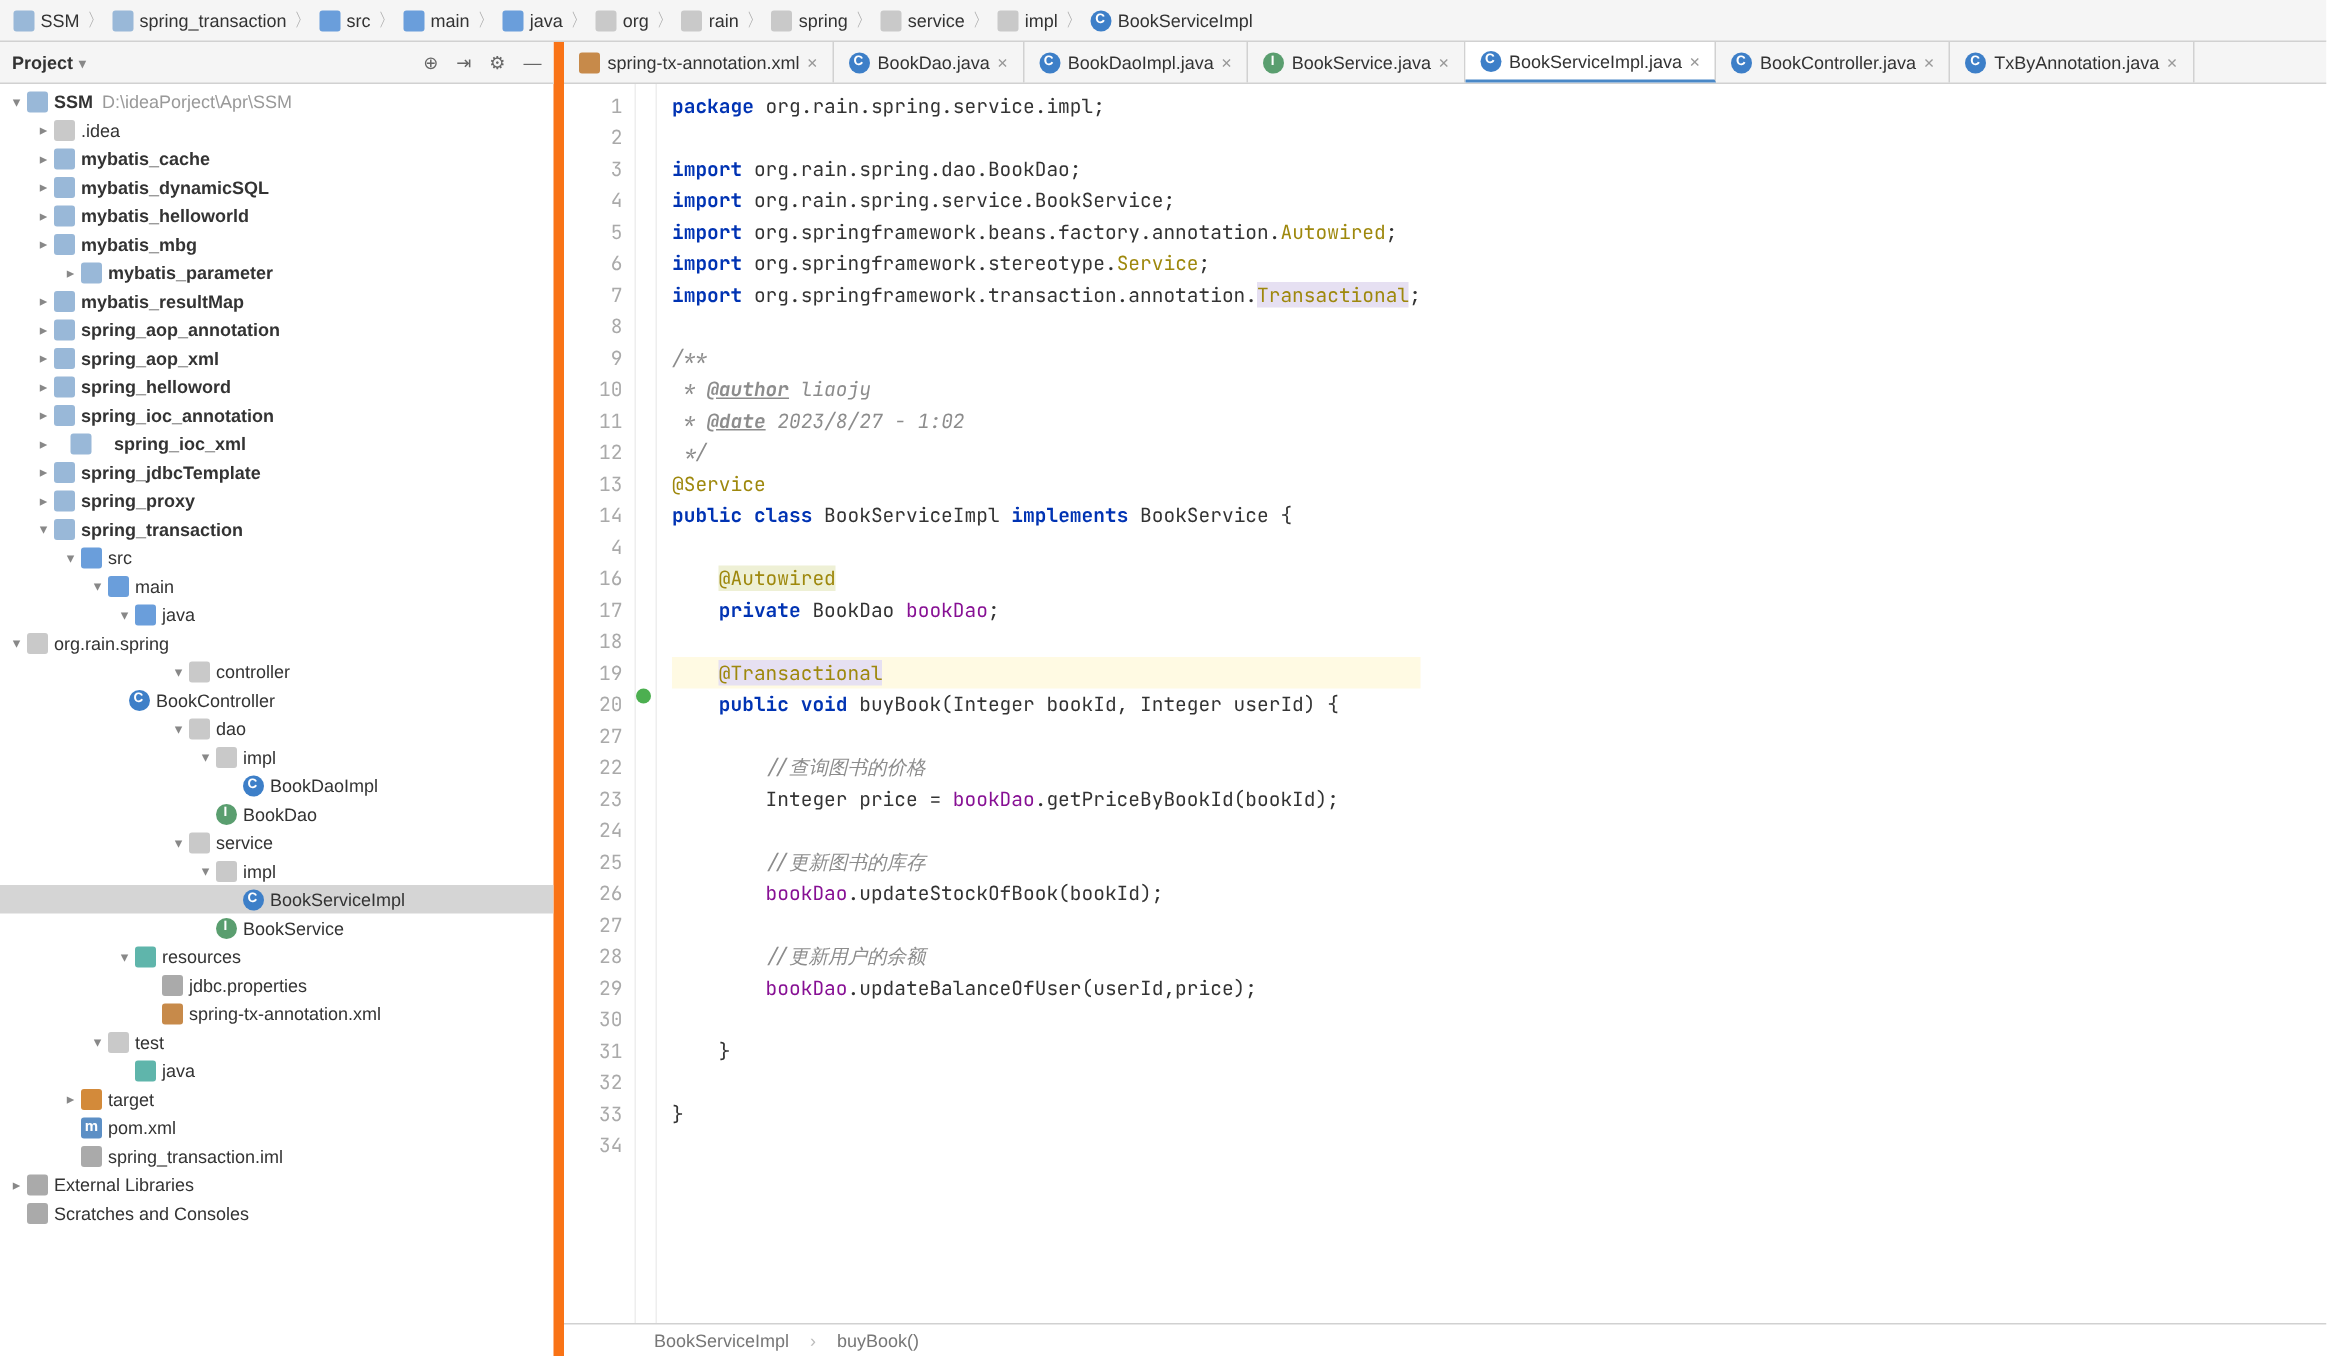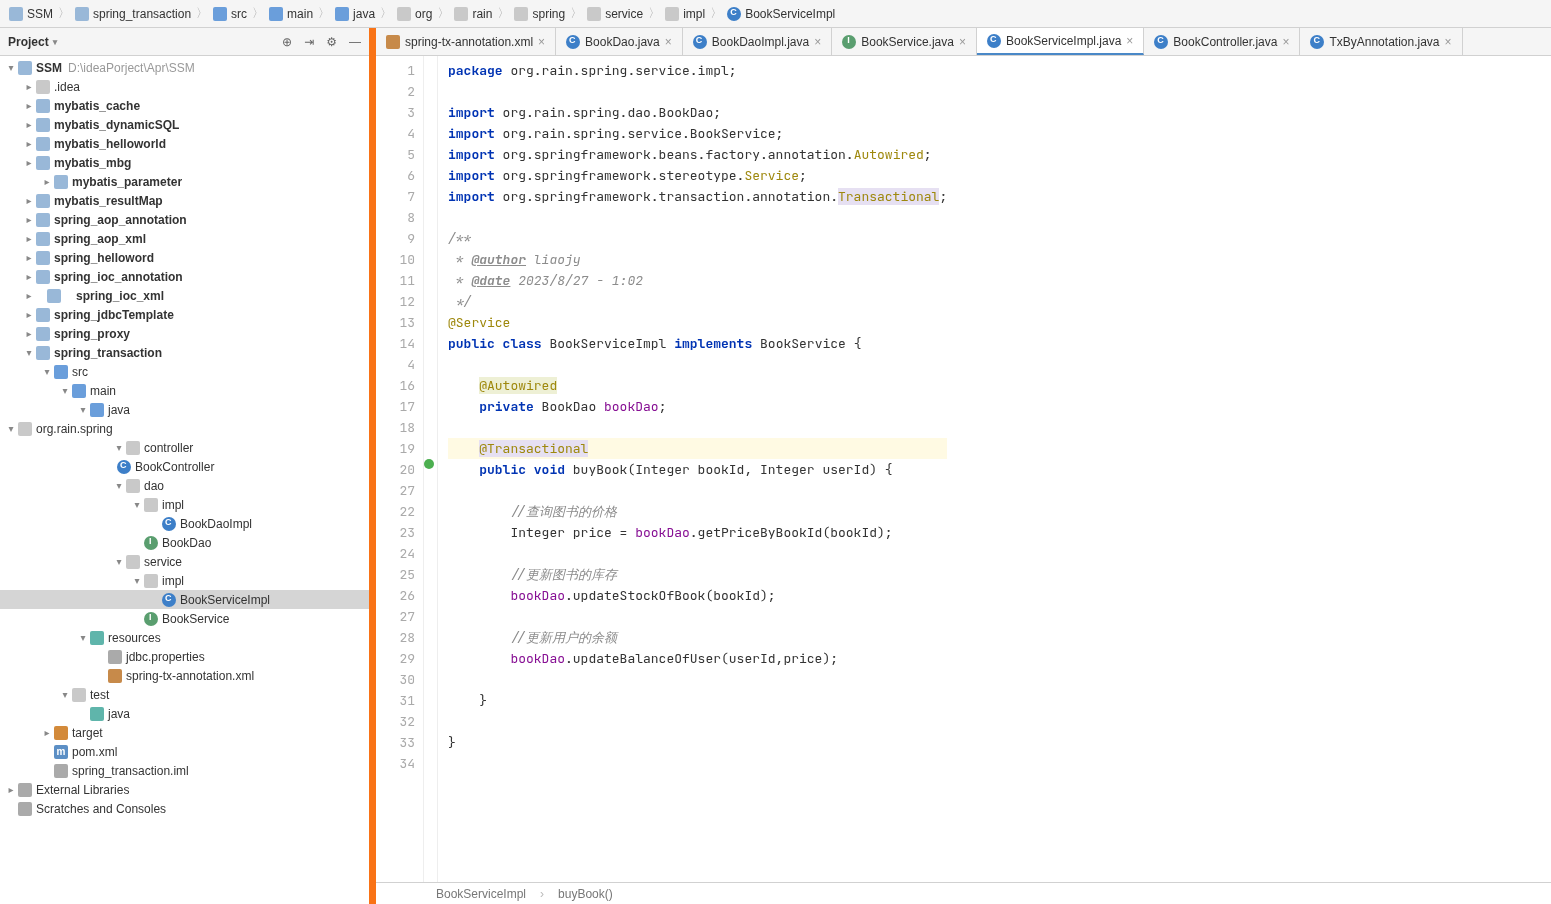--- a/index.html
+++ b/index.html
@@ -241,21 +241,21 @@
         <div class="node" style="">
           <span class="arrow open"></span>
           <span class="folder-icon "></span>
           <span class="lbl">org.rain.spring</span>
         </div>
         <div class="node" style="padding-left: 112px;">
           <span class="arrow open"></span>
           <span class="folder-icon "></span>
           <span class="lbl">controller</span>
         </div>
-        <div class="node" style="padding-left: 103px; align-items: center;">
+        <div class="node" style="padding-left: 72px; align-items: center;">
           <span class="arrow none"></span>
           <span class="class-icon"></span>
           <span class="lbl">BookController</span>
         </div>
         <div class="node" style="padding-left: 112px;">
           <span class="arrow open"></span>
           <span class="folder-icon "></span>
           <span class="lbl">dao</span>
         </div>
         <div class="node" style="padding-left: 130px;">

